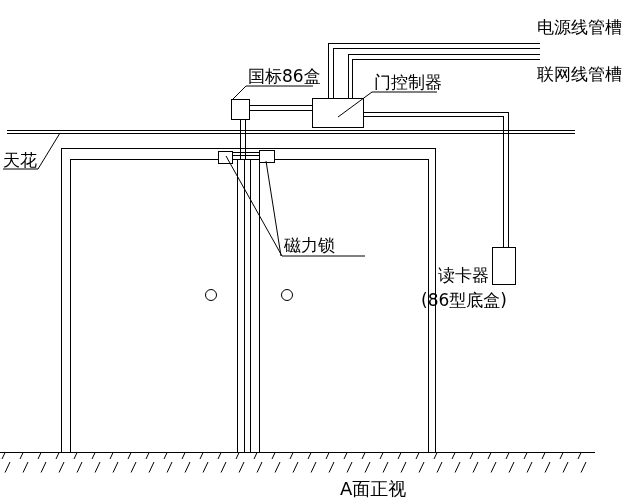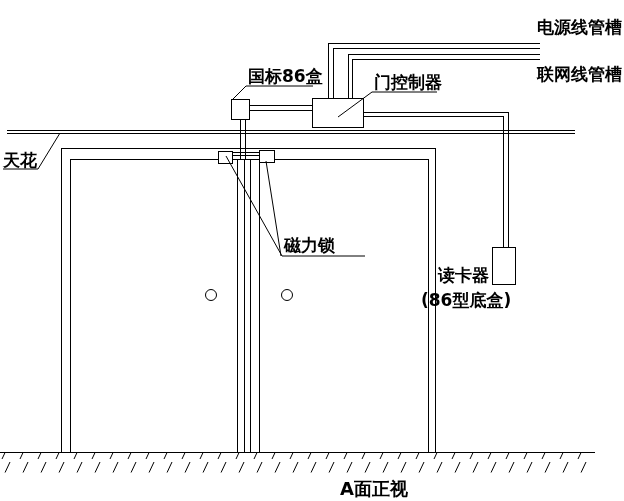--- a/index.html
+++ b/index.html
@@ -7,21 +7,20 @@
     padding: 0;
     background: #ffffff;
     width: 624px;
     height: 501px;
     overflow: hidden;
   }
   .drawing-wrap {
     width: 624px;
     height: 501px;
     background: #ffffff;
-    font-weight: bold;
   }
   svg .ln { stroke: #000000; stroke-width: 1; fill: none; shape-rendering: crispEdges; }
   svg .diag { stroke: #000000; stroke-width: 1; fill: none; }
   svg .box { stroke: #000000; stroke-width: 1; fill: #ffffff; shape-rendering: crispEdges; }
   svg .knob { stroke: #000000; stroke-width: 1; fill: none; }
   svg text {
     fill: #000000;
     font-family: "DejaVu Sans", "Liberation Sans", sans-serif;
     font-size: 17px;
   }

